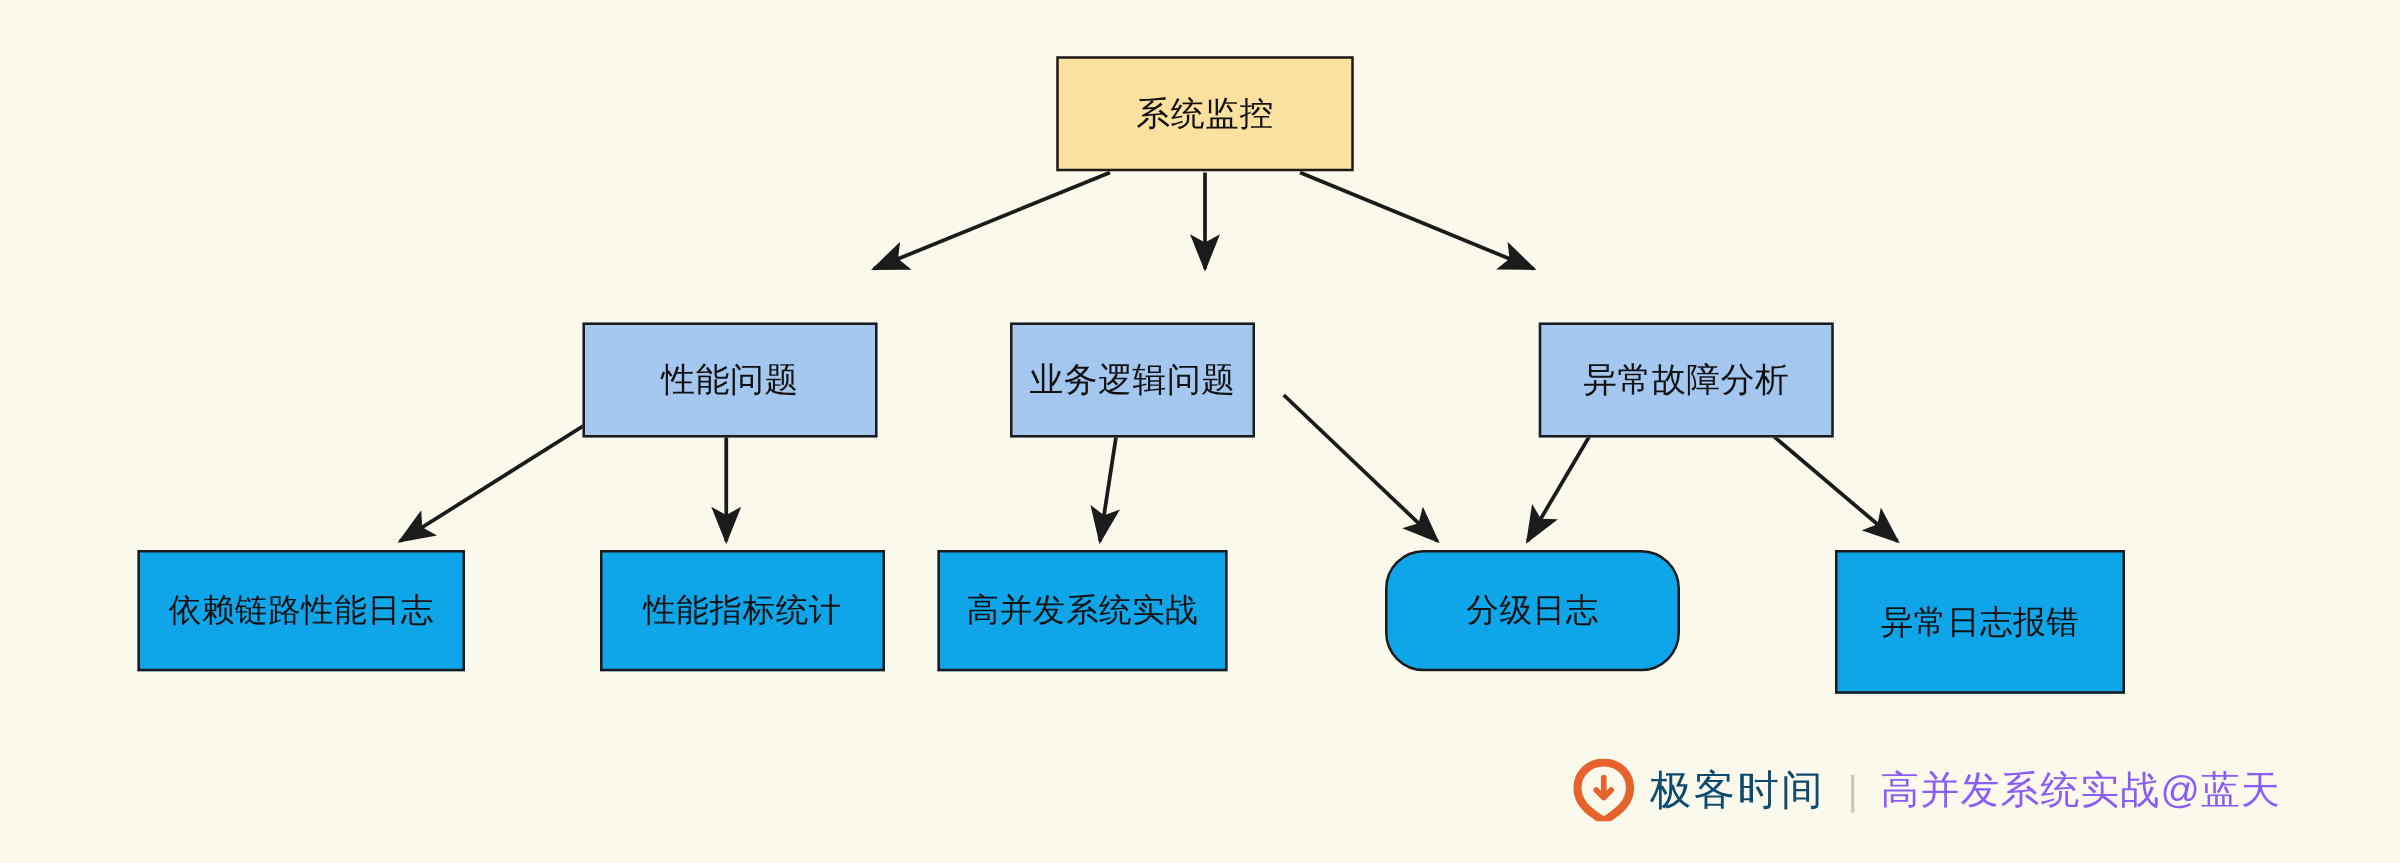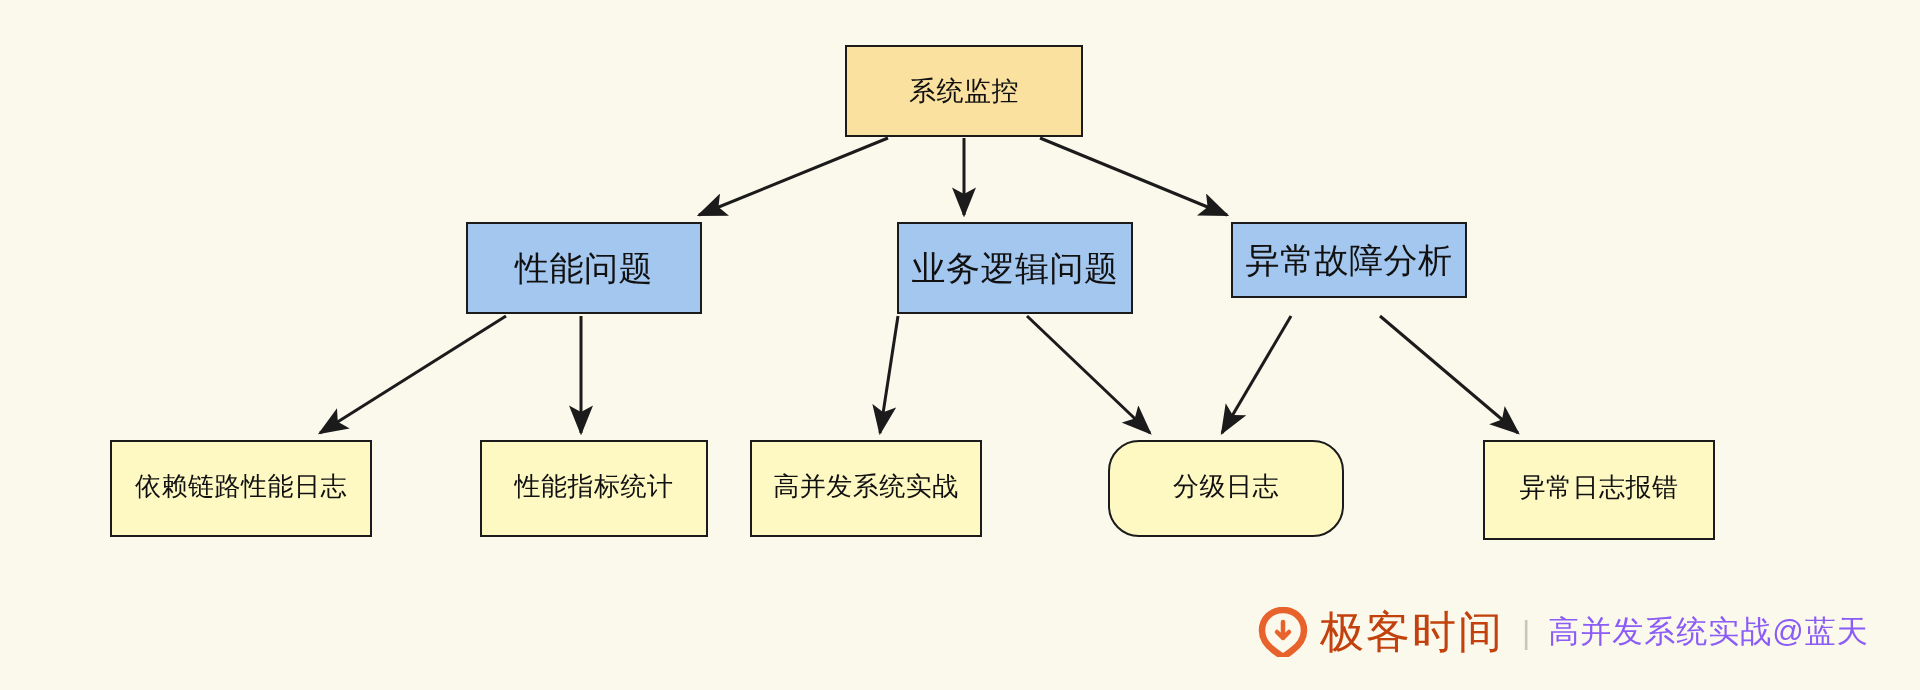--- a/index.html
+++ b/index.html
@@ -38,46 +38,46 @@
     letter-spacing: 0.5px;
     line-height: 1.2;
     z-index: 3;
   }
   .node.root {
     background: #fbe1a0;
     font-size: 27px;
   }
   .node.level2 {
     background: #a4c7ef;
-    font-size: 34px;
+    font-size: 27px;
+    margin-top: 36px;
   }
   .node.level3 {
-    background: #fef9c3;
+    background: #0ea5e9;
     font-size: 26px;
-    font-family: Liberation Mono, monospace;
   }
   
   #watermark {
     position: absolute;
     left: 1258px;
     top: 604px;
     display: flex;
     align-items: center;
     height: 56px;
     z-index: 4;
   }
   #wm-logo {
     width: 50px;
     height: 50px;
     flex: 0 0 auto;
     margin-right: 12px;
   }
   #wm-brand {
-    font-size: 44px;
-    color: #c2410c;
+    font-size: 33px;
+    color: #0c4a6e;
     letter-spacing: 2px;
     white-space: nowrap;
   }
   #wm-sep {
     color: #c9c6ba;
     font-size: 32px;
     margin: 0 18px;
     font-weight: 300;
   }
   #wm-course {
@@ -111,39 +111,39 @@
       </g>
   </svg>
 
   <div id="node-layer">
       <div class="node root" style="left: 845px; top: 45px; width: 238px; height: 92px;">
         <span>系统监控</span>
       </div>
       <div class="node level2" style="left: 466px; top: 222px; width: 236px; height: 92px;">
         <span>性能问题</span>
       </div>
-      <div class="node level2" style="left: 897px; top: 222px; width: 236px; height: 92px;">
+      <div class="node level2" style="left: 808px; top: 222px; width: 196px; height: 92px;">
         <span>业务逻辑问题</span>
       </div>
-      <div class="node level2" style="left: 1231px; top: 222px; width: 236px; height: 76px;">
+      <div class="node level2" style="left: 1231px; top: 222px; width: 236px; height: 92px;">
         <span>异常故障分析</span>
       </div>
       <div class="node level3" style="left: 110px; top: 440px; width: 262px; height: 97px;">
         <span>依赖链路性能日志</span>
       </div>
       <div class="node level3" style="left: 480px; top: 440px; width: 228px; height: 97px;">
         <span>性能指标统计</span>
       </div>
       <div class="node level3" style="left: 750px; top: 440px; width: 232px; height: 97px;">
         <span>高并发系统实战</span>
       </div>
       <div class="node level3" style="left: 1108px; top: 440px; width: 236px; height: 97px; border-radius: 31px;">
         <span>分级日志</span>
       </div>
-      <div class="node level3" style="left: 1468px; top: 440px; width: 232px; height: 100px; margin-left: 15px;">
+      <div class="node level3" style="left: 1468px; top: 440px; width: 232px; height: 115px;">
         <span>异常日志报错</span>
       </div>
     </div>
 
   <div id="watermark">
     <svg id="wm-logo" viewBox="0 0 100 100" xmlns="http://www.w3.org/2000/svg">
       <path d="M50 6 C26 6 8 24 8 47 C8 64 19 78 33 88 L44 96 C47 98 53 98 56 96 L67 88 C81 78 92 64 92 47 C92 24 74 6 50 6 Z" fill="none" stroke="#e8622c" stroke-width="13"></path>
       <path d="M50 30 L50 62 M50 62 L38 50 M50 62 L62 50" fill="none" stroke="#e8622c" stroke-width="9" stroke-linecap="round" stroke-linejoin="round"></path>
     </svg>
     <span id="wm-brand">极客时间</span>

